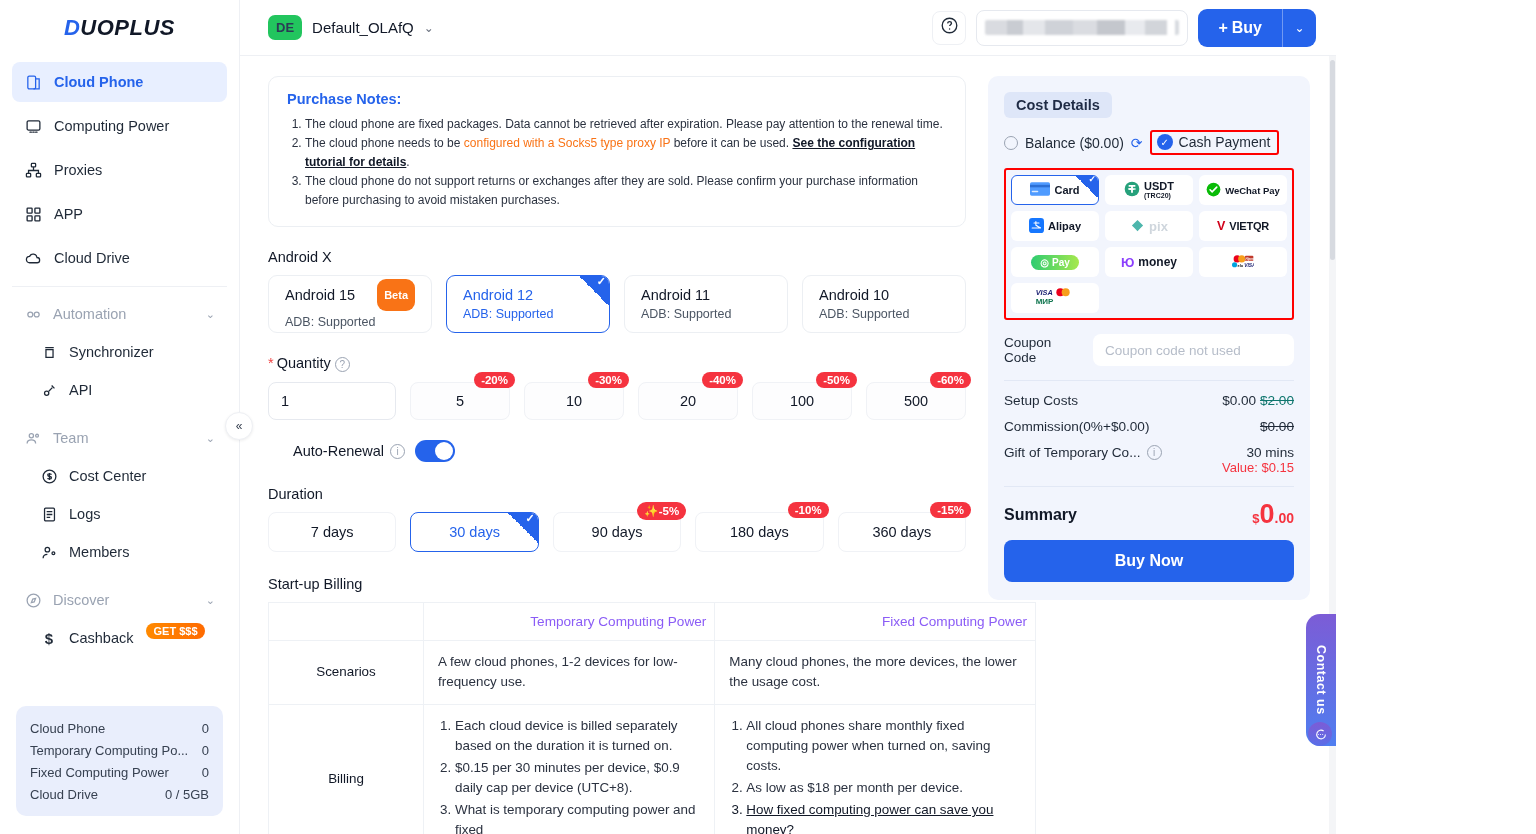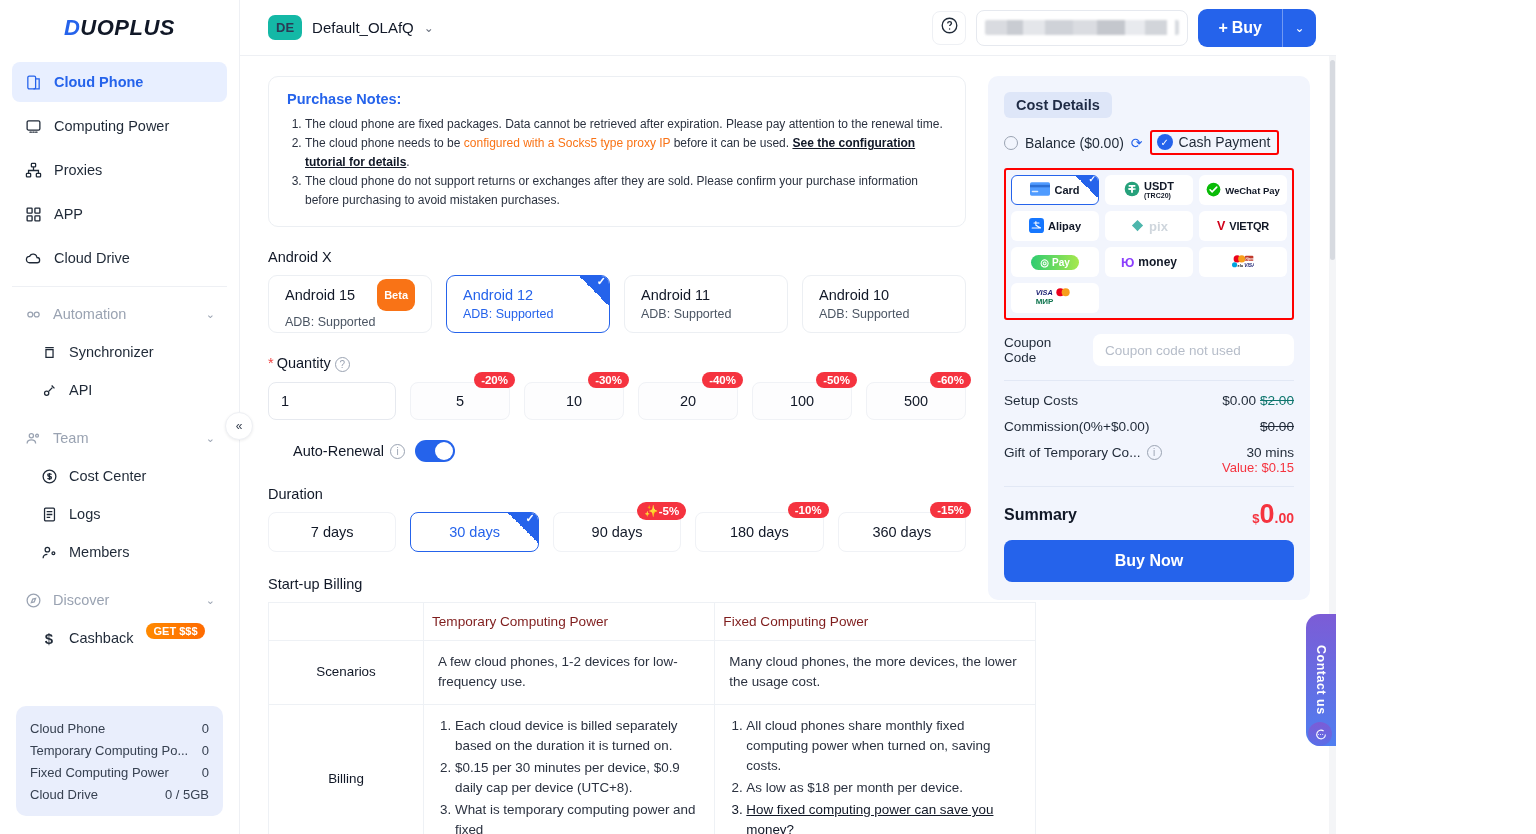--- a/index.html
+++ b/index.html
@@ -63,21 +63,21 @@
     box-shadow: 0 1px 3px rgba(0,0,0,.07);
   }
 
   
   .main { flex: 1; display: flex; flex-direction: column; min-width: 0; background:#fff; }
   .topbar {
     height: 56px; border-bottom: 1px solid #eef0f4; display: flex; align-items: center;
     padding: 0 20px 0 28px; gap: 10px; flex: 0 0 56px; background:#fff;
   }
   .env-chip {
-    background: #14b8a6; color: #2b3a55; font-size: 13px; font-weight: 700;
+    background: #22c55e; color: #2b3a55; font-size: 13px; font-weight: 700;
     border-radius: 7px; padding: 5px 8px;
   }
   .env-name { font-size: 15px; color: #111827; }
   .chev-sm { color: #6b7280; font-size: 12px; }
   .spacer { flex: 1; }
   .help-btn {
     width: 34px; height: 34px; border: 1px solid #eef0f4; border-radius: 8px;
     display: flex; align-items: center; justify-content: center; cursor: pointer; background:#fff;
   }
   .redacted-field {
@@ -178,21 +178,21 @@
   }
   .info-i {
     width: 15px; height: 15px; border: 1.3px solid #9aa3b2; border-radius: 50%;
     display: inline-flex; align-items: center; justify-content: center;
     font-size: 10px; color: #9aa3b2; font-style: normal; flex: 0 0 15px;
   }
 
   
   .tbl { width: 768px; border: 1px solid #eceff3; border-radius: 6px; border-collapse: collapse; }
   .tbl td, .tbl th { border: 1px solid #eef1f5; vertical-align: middle; }
-  .tbl th { font-weight: 400; font-size: 13.6px; color: #7f1d1d; padding: 11px 8px; text-align: left; }
+  .tbl th { font-weight: 400; font-size: 13.6px; color: #8b5cf6; padding: 11px 8px; text-align: right; }
   .tbl td { padding: 11px 14px; font-size: 13.4px; color: #2b3240; line-height: 1.5; }
   .tbl td.rowhead { text-align: center; width: 155px; color: #111827; }
   .tbl ol { margin: 0 0 0 17px; }
   .tbl li { margin-bottom: 2px; }
 
   
   .order {
     background: #f2f5fd; border-radius: 10px; padding: 16px 16px 18px 16px; width: 322px;
   }
   .order-title {

